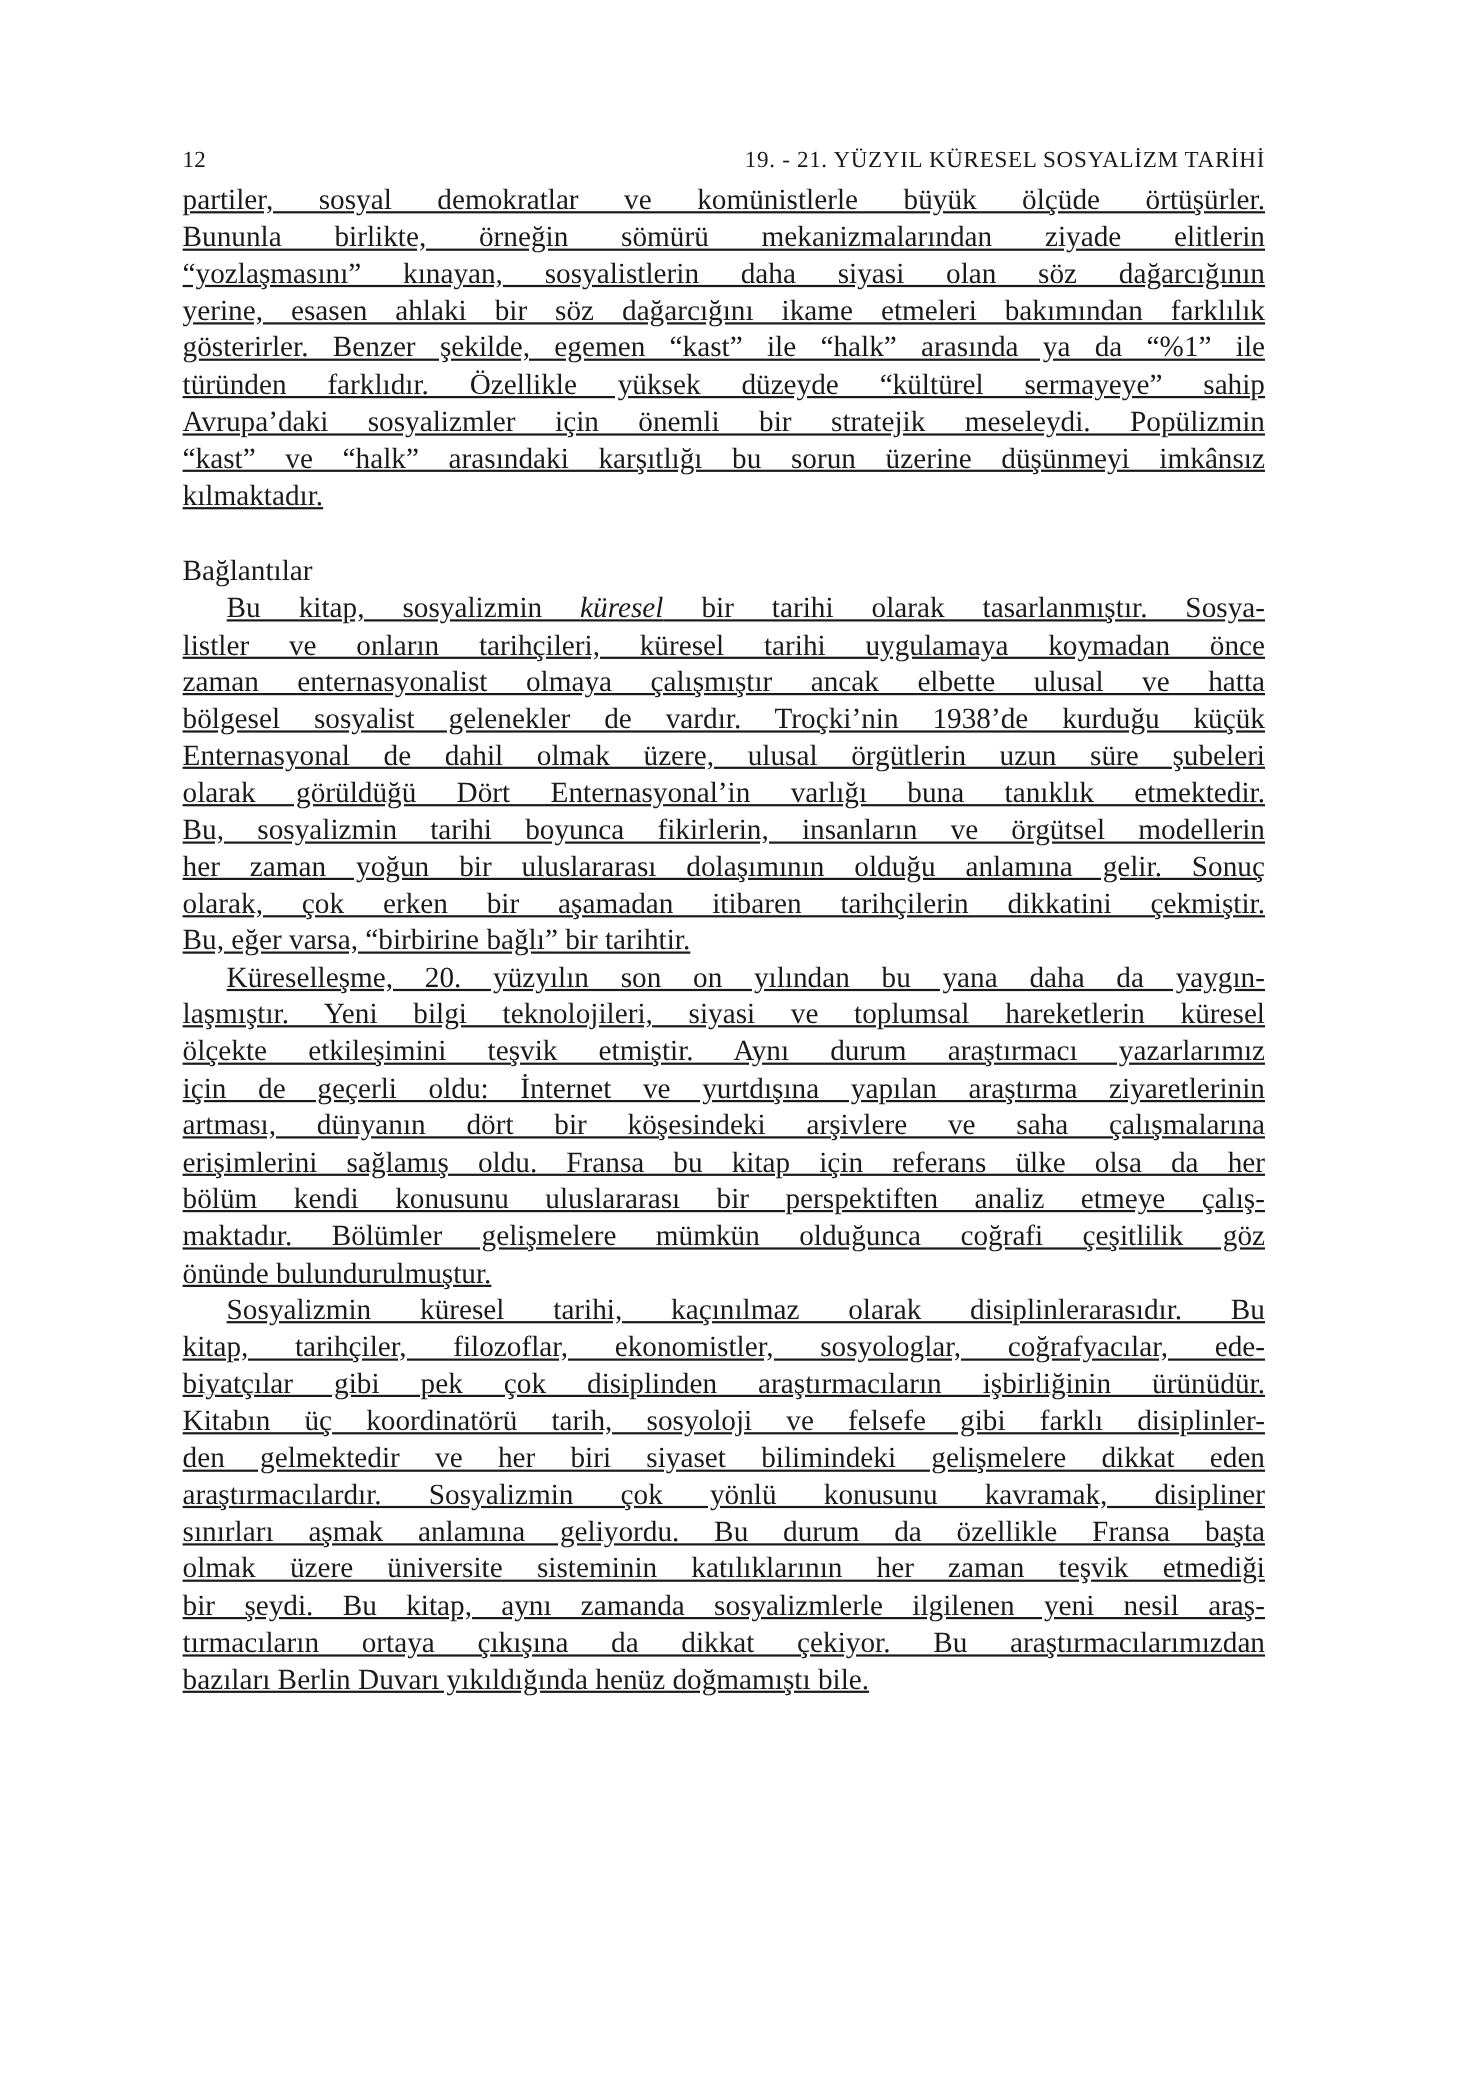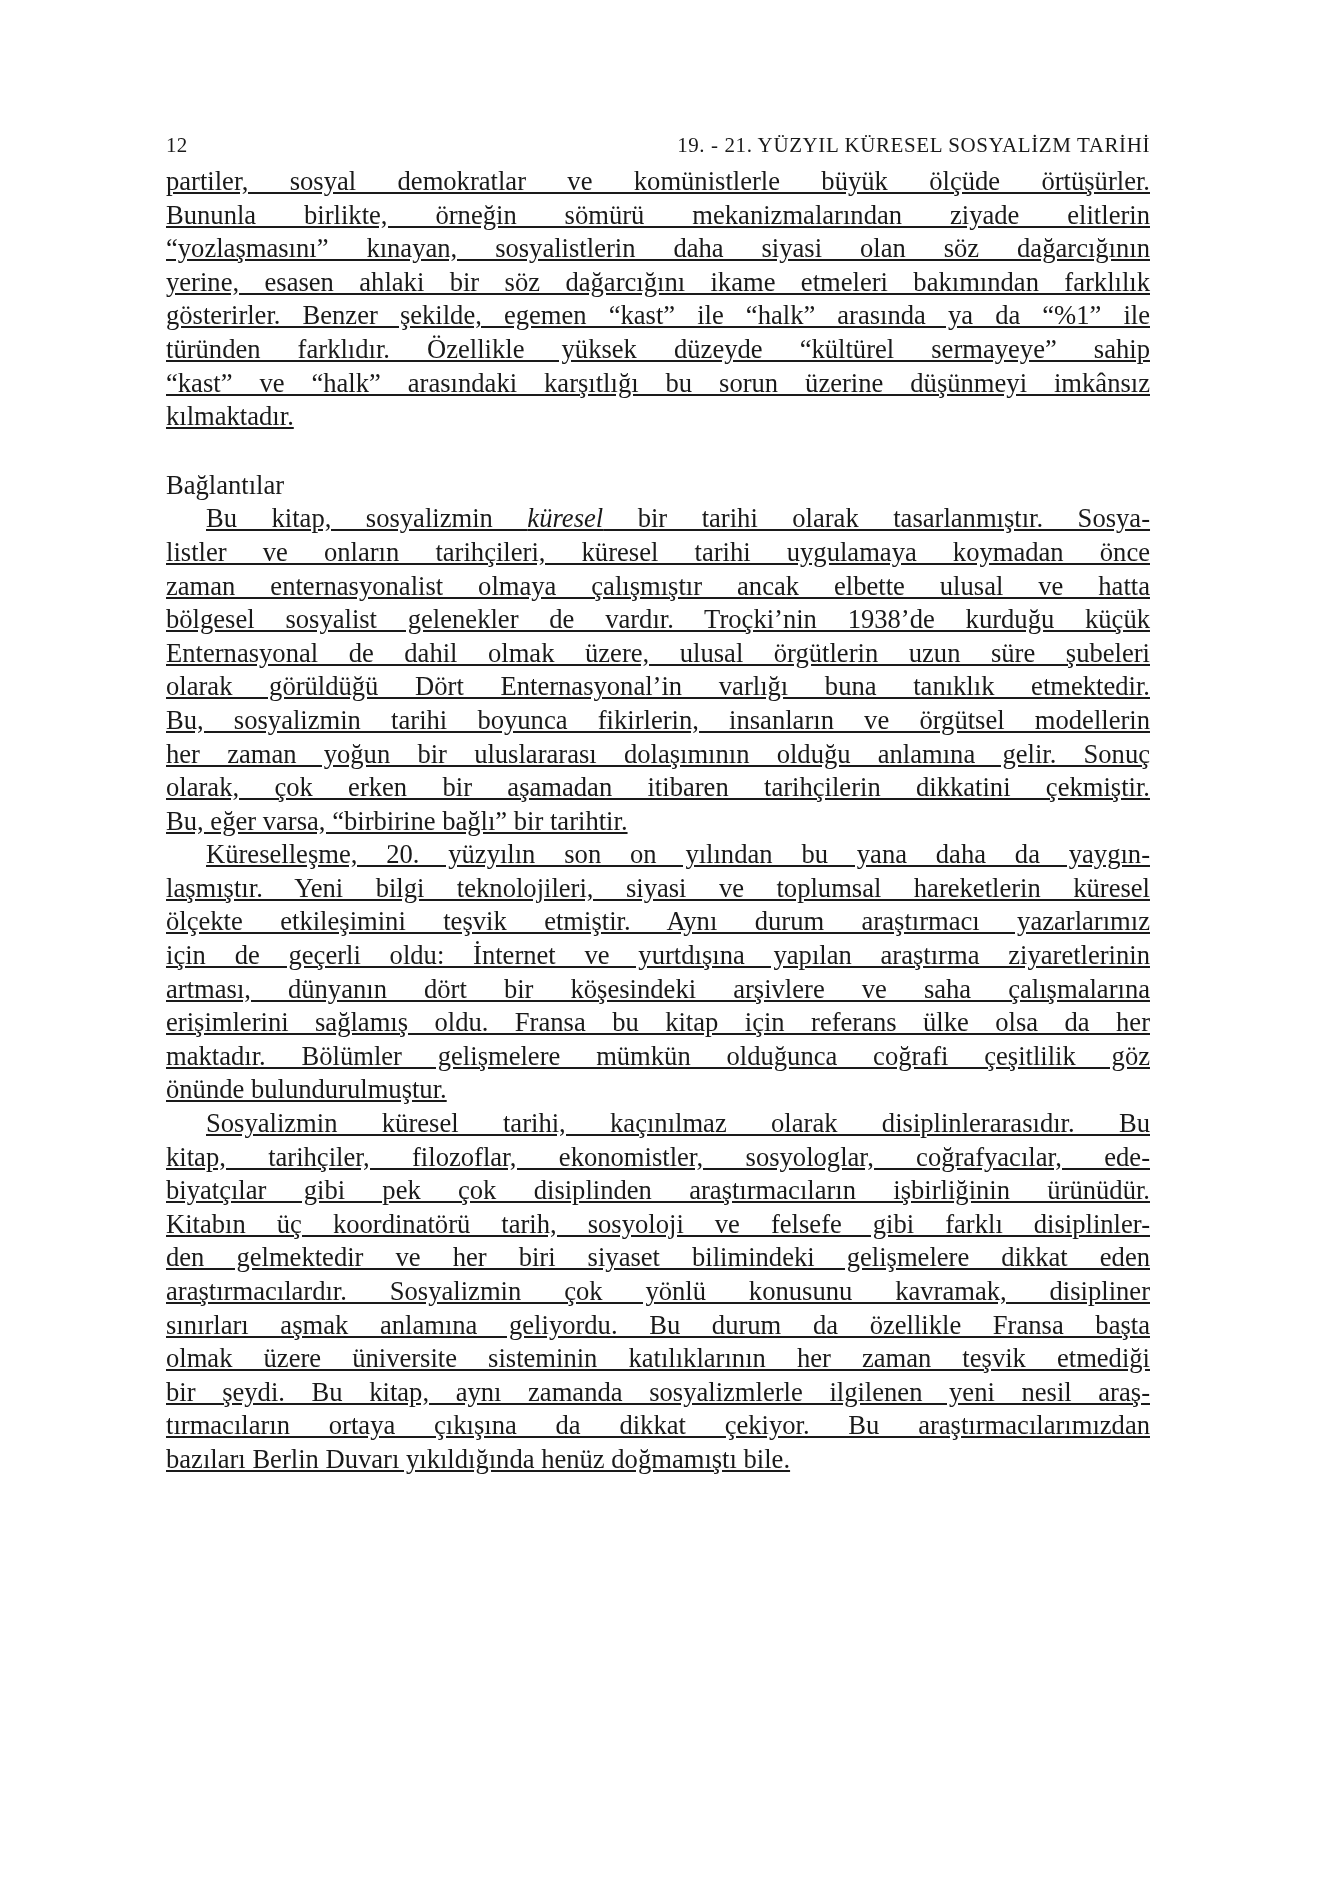--- a/index.html
+++ b/index.html
@@ -78,20 +78,21 @@
 
   <div class="body-text">
 
     <p class="noindent">
       <span class="line">partiler, sosyal demokratlar ve komünistlerle büyük ölçüde örtüşürler.</span>
       <span class="line">Bununla birlikte, örneğin sömürü mekanizmalarından ziyade elitlerin</span>
       <span class="line">“yozlaşmasını” kınayan, sosyalistlerin daha siyasi olan söz dağarcığının</span>
       <span class="line">yerine, esasen ahlaki bir söz dağarcığını ikame etmeleri bakımından farklılık</span>
       <span class="line">gösterirler. Benzer şekilde, egemen “kast” ile “halk” arasında ya da “%1” ile</span>
       <span class="line">türünden farklıdır. Özellikle yüksek düzeyde “kültürel sermayeye” sahip</span>
+      <span class="line">Avrupa’daki sosyalizmler için önemli bir stratejik meseleydi. Popülizmin</span>
       <span class="line">“kast” ve “halk” arasındaki karşıtlığı bu sorun üzerine düşünmeyi imkânsız</span>
       <span class="line last">kılmaktadır.</span>
     </p>
 
     <div class="section-heading">Bağlantılar</div>
 
     <p class="noindent">
       <span class="line" style="padding-left:40px; width:944px;"><span>Bu kitap, sosyalizmin </span><span class="ital">küresel</span><span> bir tarihi olarak tasarlanmıştır. Sosya-</span></span>
       <span class="line">listler ve onların tarihçileri, küresel tarihi uygulamaya koymadan önce</span>
       <span class="line">zaman enternasyonalist olmaya çalışmıştır ancak elbette ulusal ve hatta</span>
@@ -104,20 +105,21 @@
       <span class="line last">Bu, eğer varsa, “birbirine bağlı” bir tarihtir.</span>
     </p>
 
     <p class="noindent">
       <span class="line" style="padding-left:40px; width:944px;">Küreselleşme, 20. yüzyılın son on yılından bu yana daha da yaygın-</span>
       <span class="line">laşmıştır. Yeni bilgi teknolojileri, siyasi ve toplumsal hareketlerin küresel</span>
       <span class="line">ölçekte etkileşimini teşvik etmiştir. Aynı durum araştırmacı yazarlarımız</span>
       <span class="line">için de geçerli oldu: İnternet ve yurtdışına yapılan araştırma ziyaretlerinin</span>
       <span class="line">artması, dünyanın dört bir köşesindeki arşivlere ve saha çalışmalarına</span>
       <span class="line">erişimlerini sağlamış oldu. Fransa bu kitap için referans ülke olsa da her</span>
+      <span class="line">bölüm kendi konusunu uluslararası bir perspektiften analiz etmeye çalış-</span>
       <span class="line">maktadır. Bölümler gelişmelere mümkün olduğunca coğrafi çeşitlilik göz</span>
       <span class="line last">önünde bulundurulmuştur.</span>
     </p>
 
     <p class="noindent">
       <span class="line" style="padding-left:40px; width:944px;">Sosyalizmin küresel tarihi, kaçınılmaz olarak disiplinlerarasıdır. Bu</span>
       <span class="line">kitap, tarihçiler, filozoflar, ekonomistler, sosyologlar, coğrafyacılar, ede-</span>
       <span class="line">biyatçılar gibi pek çok disiplinden araştırmacıların işbirliğinin ürünüdür.</span>
       <span class="line">Kitabın üç koordinatörü tarih, sosyoloji ve felsefe gibi farklı disiplinler-</span>
       <span class="line">den gelmektedir ve her biri siyaset bilimindeki gelişmelere dikkat eden</span>

